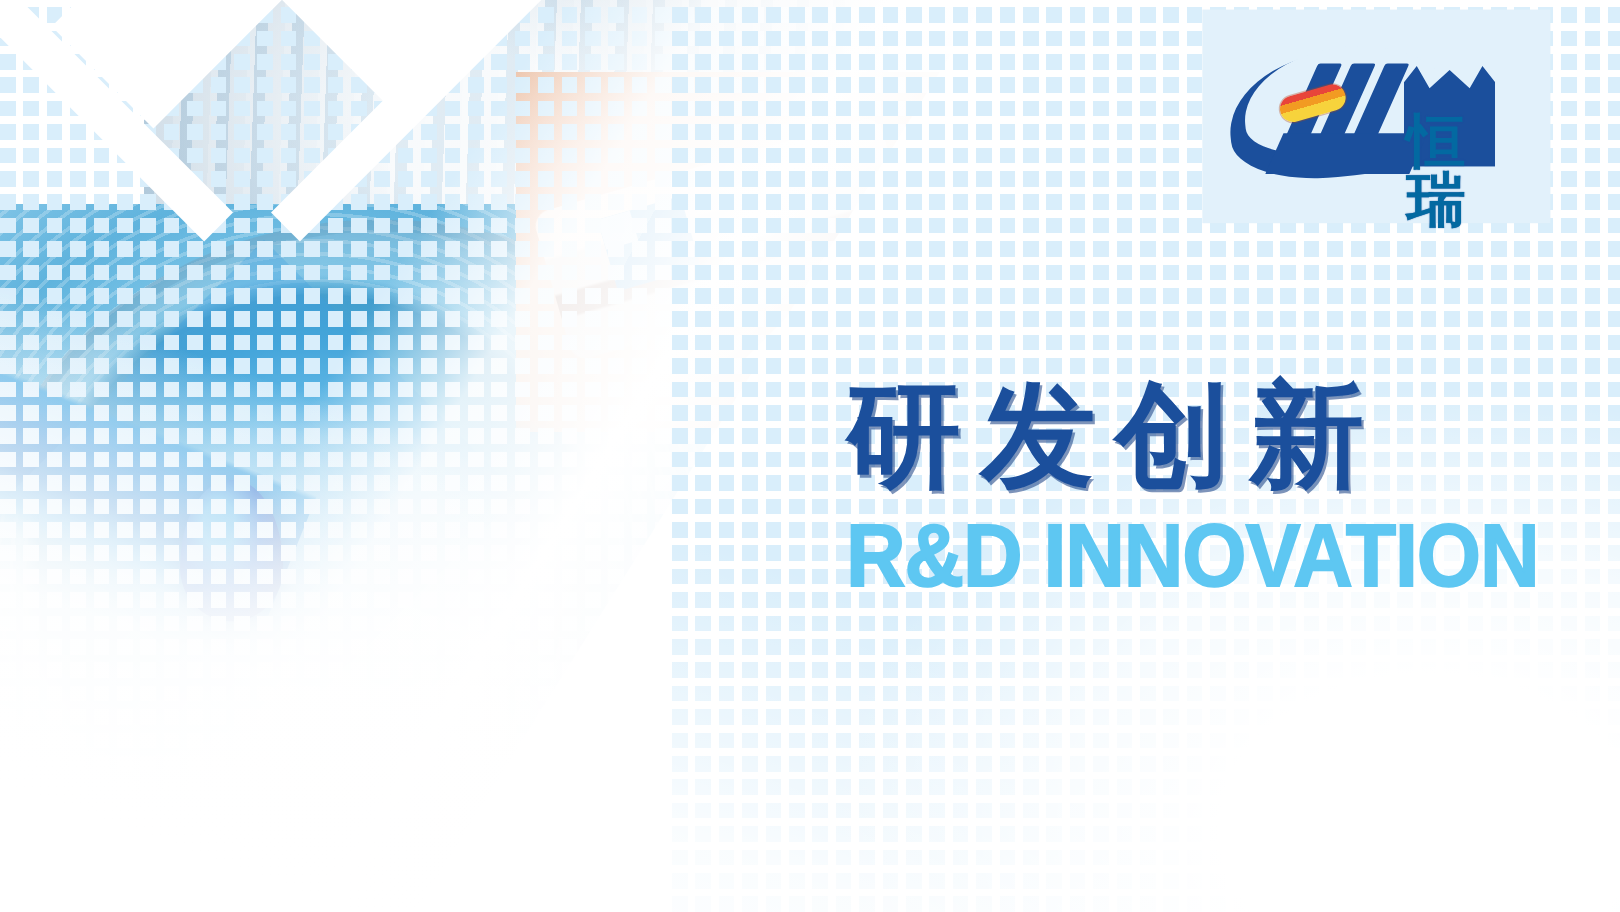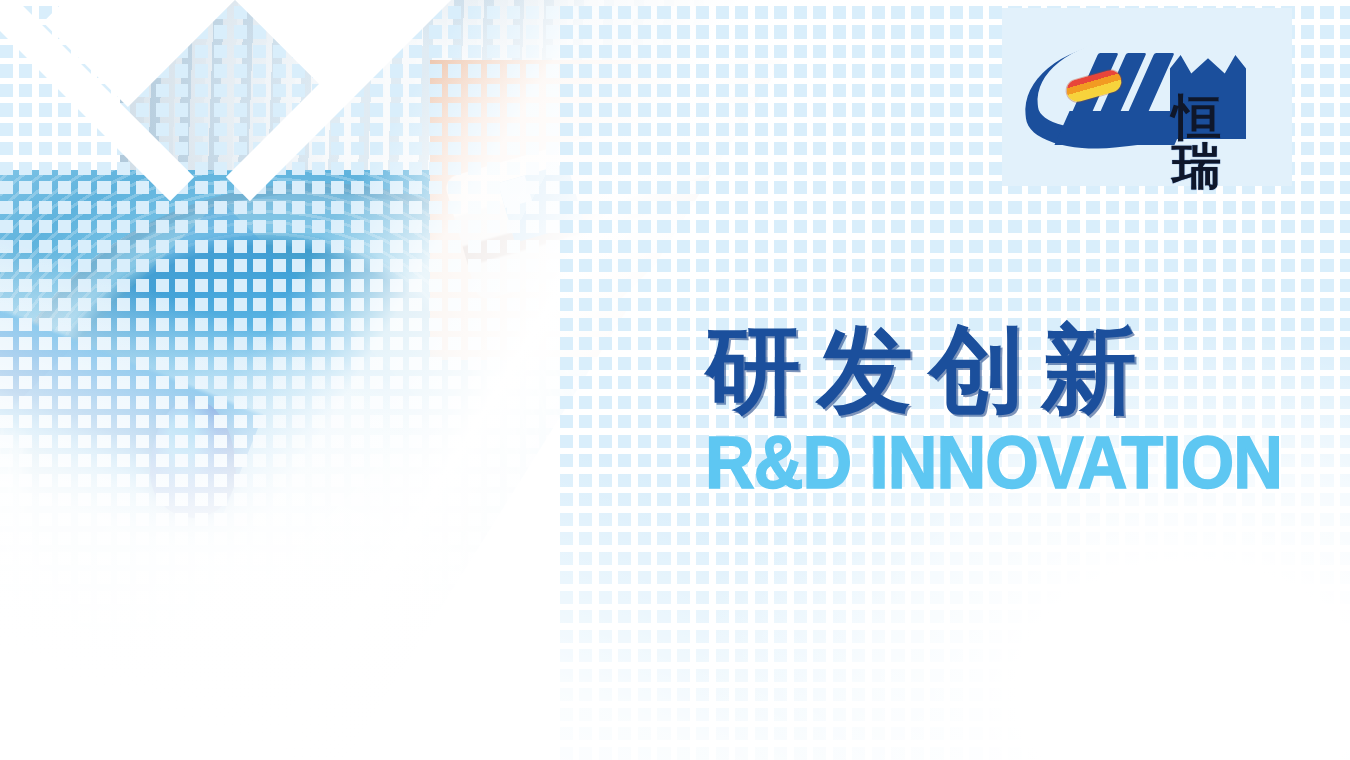--- a/index.html
+++ b/index.html
@@ -229,32 +229,32 @@
     box-shadow:0 0 0 1px rgba(180,70,20,.35);
   }
   
   #crown{
     position:absolute;left:148px;top:18px;width:76px;height:84px;
     background:#1b4f9c;
     clip-path:polygon(0% 100%,0% 16%,14% 0%,28% 22%,50% 4%,72% 22%,86% 0%,100% 16%,100% 100%);
   }
   #hanzi{
     position:absolute;left:150px;top:56px;
-    font-size:49px;font-weight:bold;color:#0f172a;letter-spacing:2px;
+    font-size:49px;font-weight:bold;color:#0369a1;letter-spacing:2px;
     font-family:"DejaVu Sans","Liberation Sans",sans-serif;
     line-height:1;
     text-shadow:0 0 1px #1b4f9c;
   }
 
   
   #headline{
     position:absolute;left:705px;top:322px;width:620px;
   }
   #headline-cn{
-    font-family:Liberation Serif, serif;
+    font-family:Liberation Mono, monospace;
     font-size:96px;line-height:1.02;font-weight:bold;
     color:#1b4f9c;letter-spacing:16px;
     white-space:nowrap;
     text-shadow:2px 2px 0 rgba(20,60,130,.55);
   }
   #headline-en{
     margin-top:6px;
     font-family:"Liberation Sans","DejaVu Sans",sans-serif;
     font-size:74px;line-height:1;font-weight:bold;
     color:#5ec7f2;letter-spacing:-1px;

